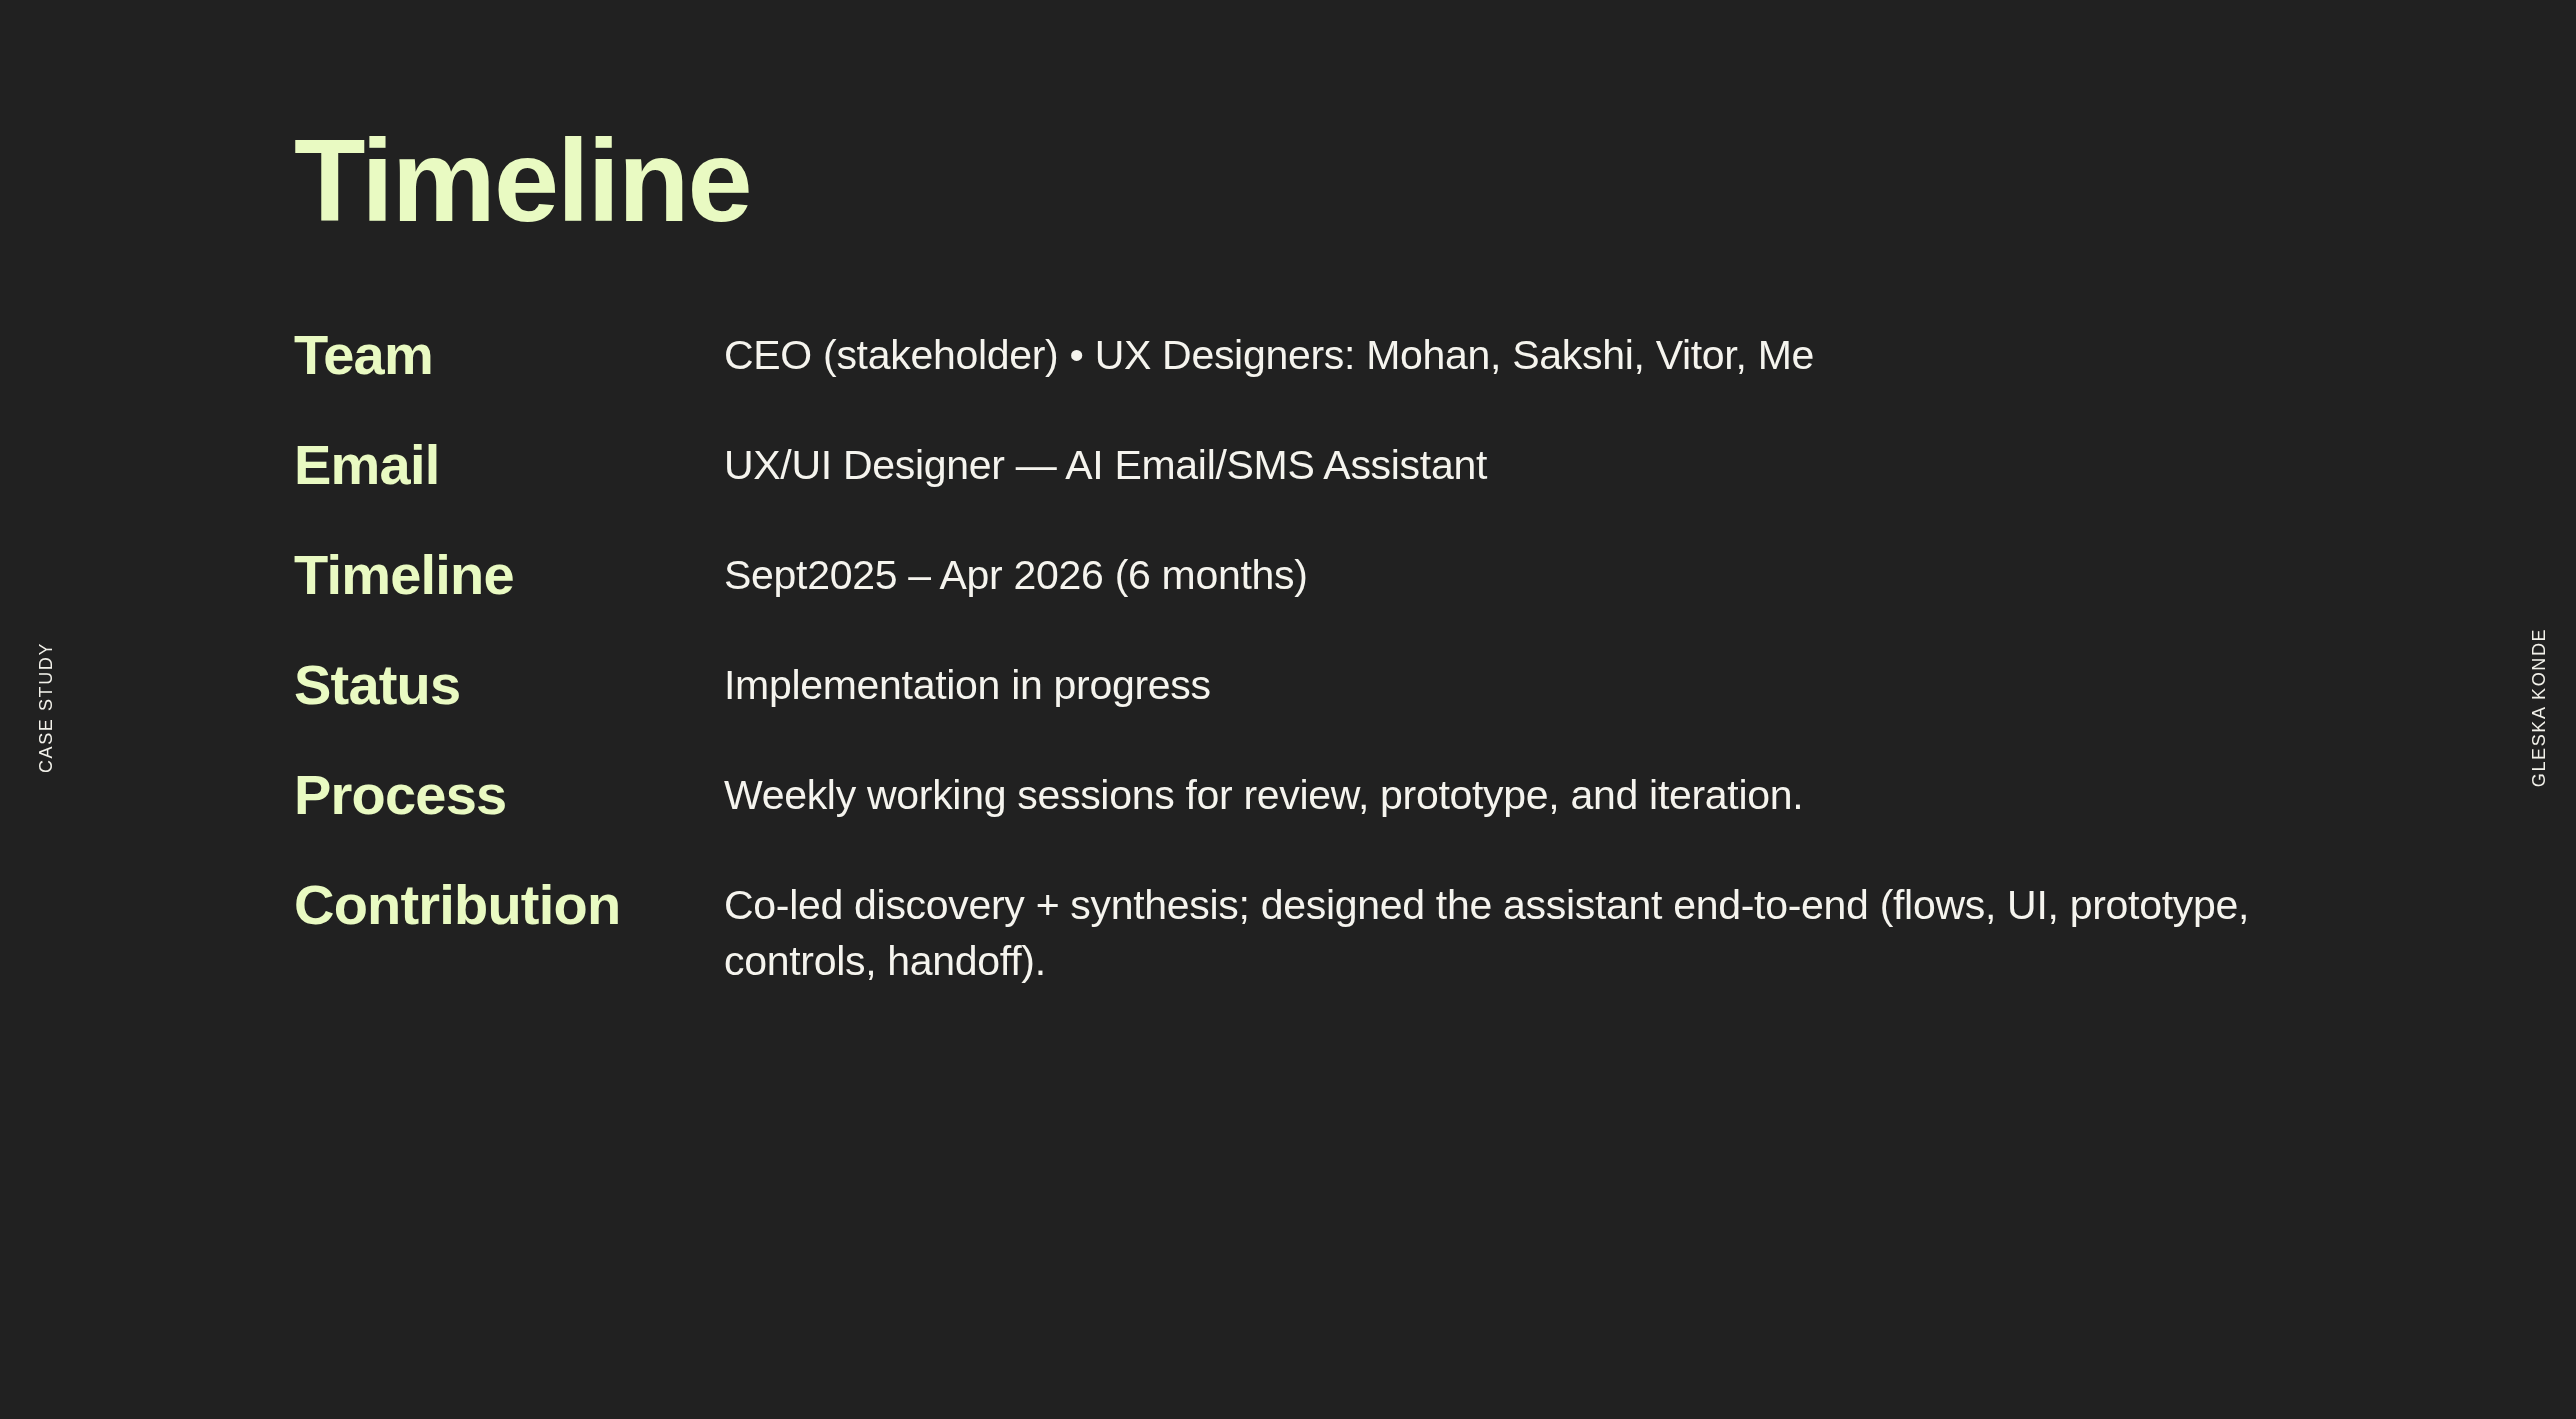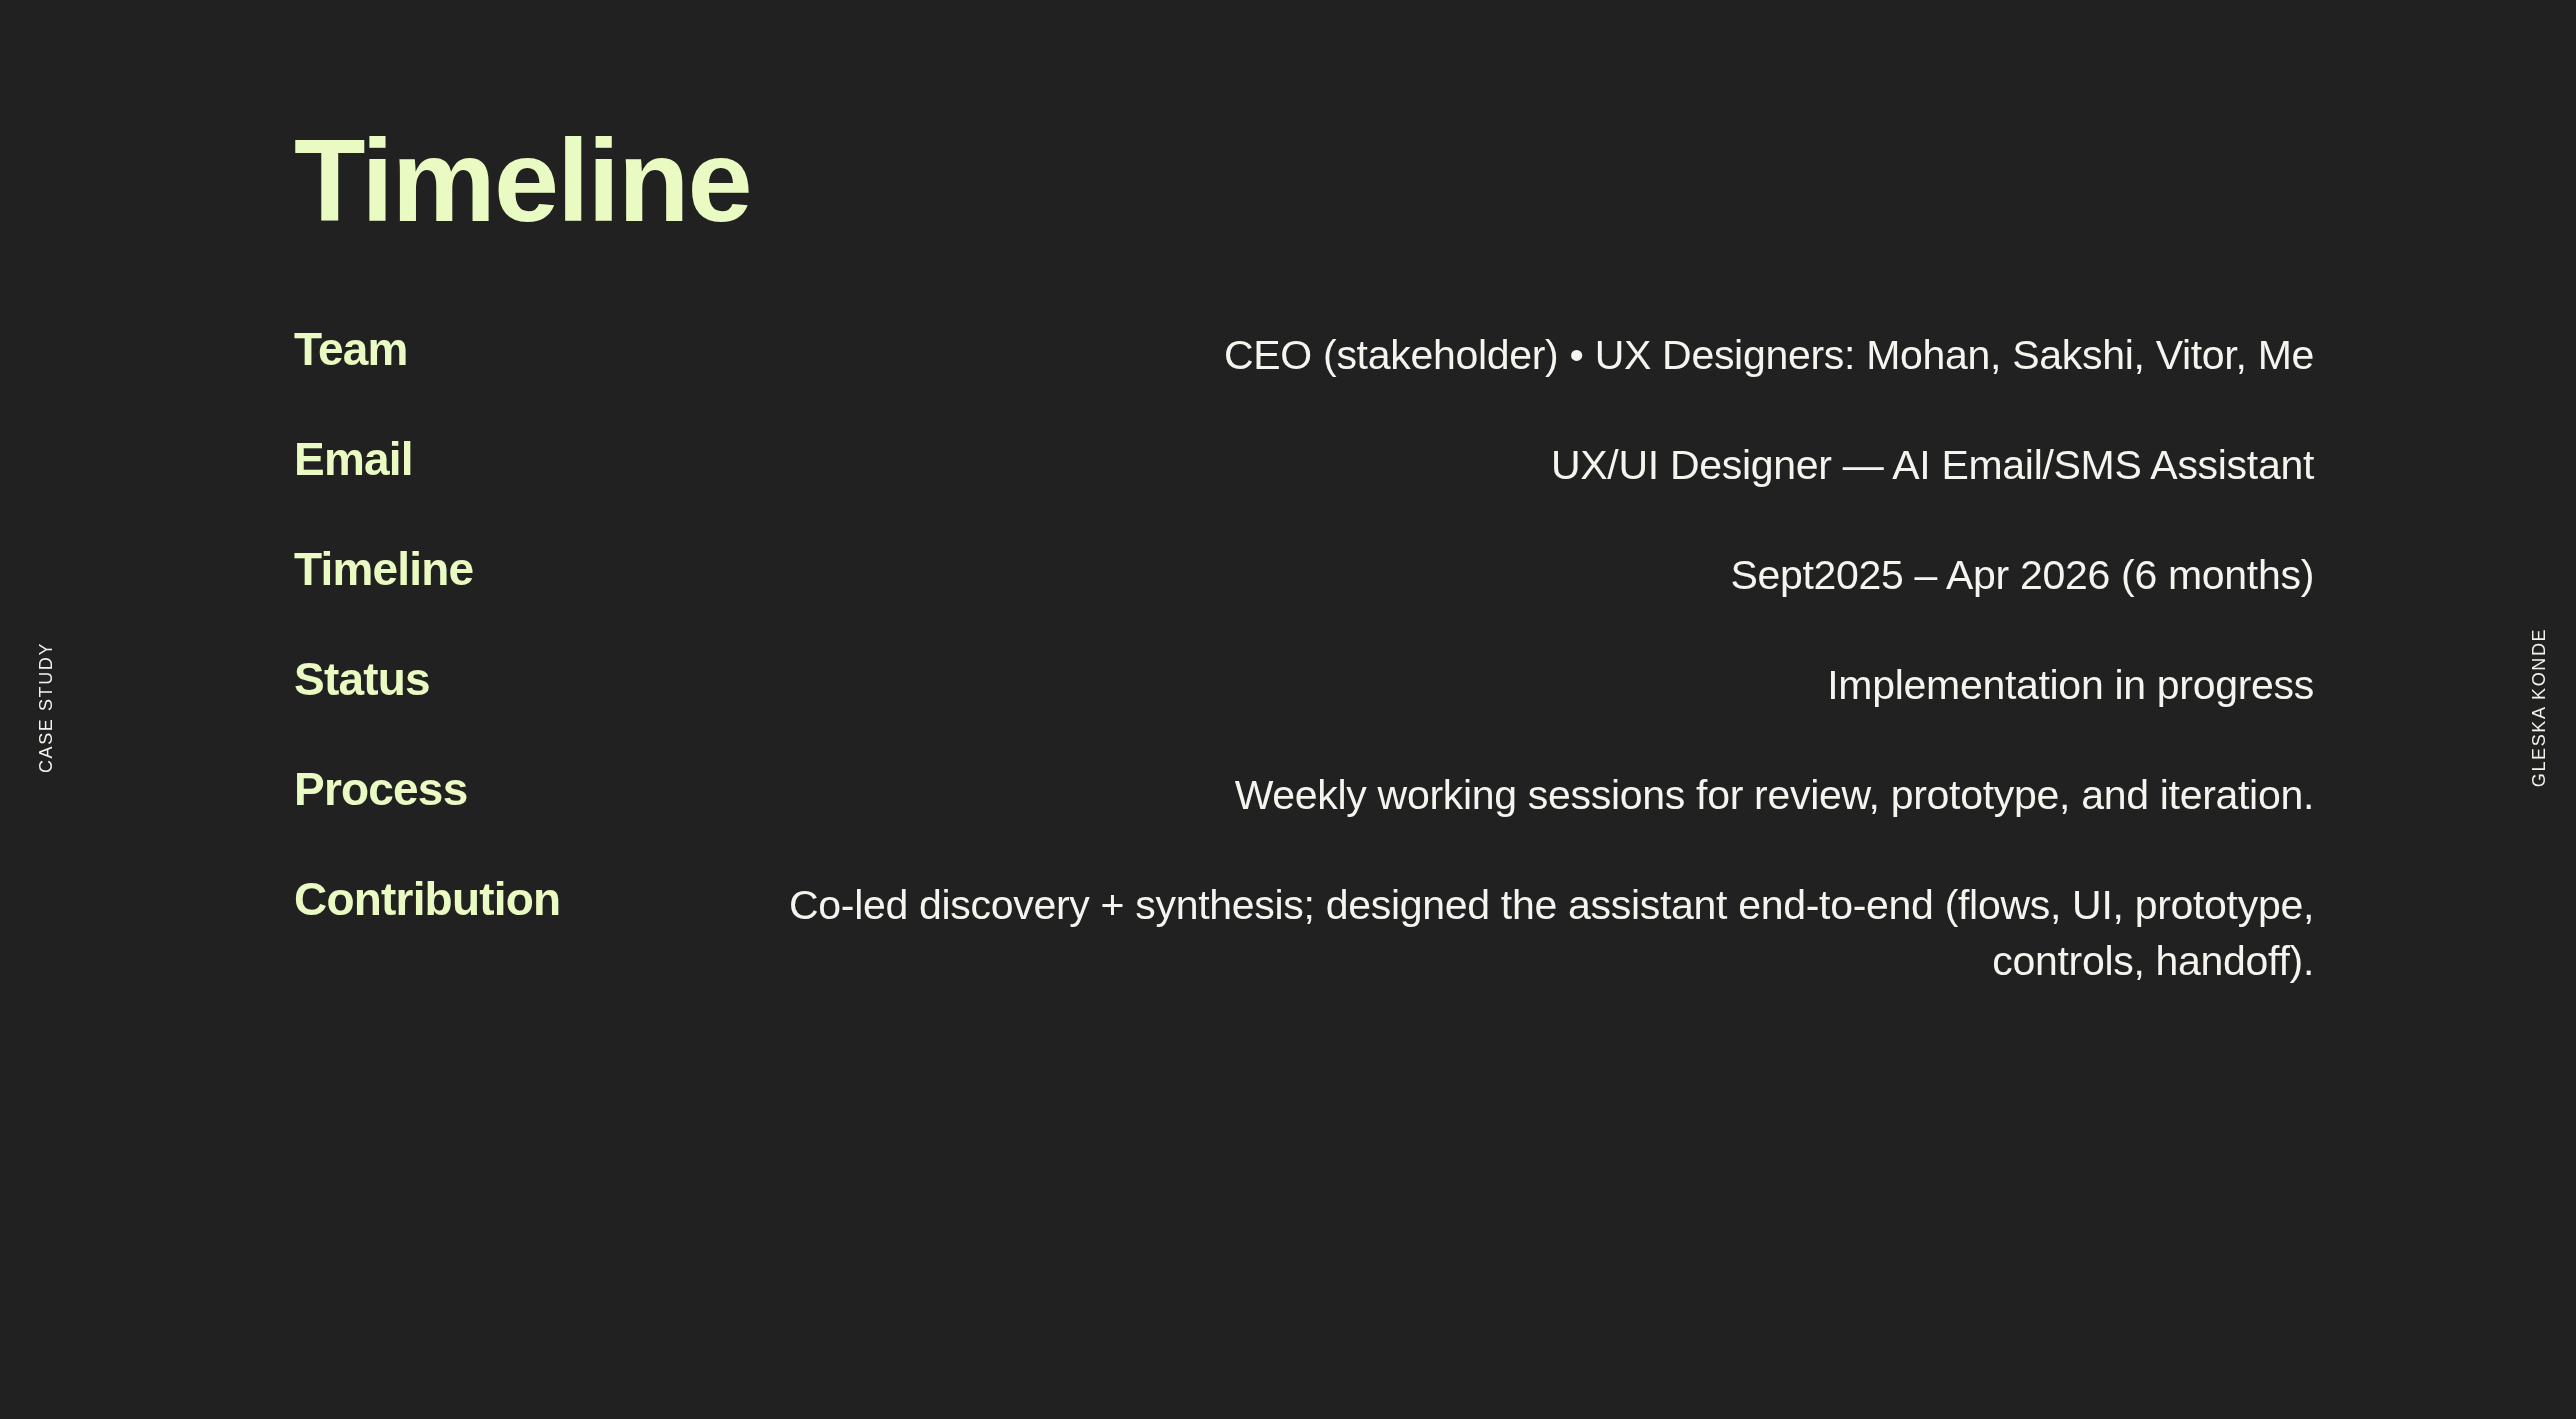--- a/index.html
+++ b/index.html
@@ -68,38 +68,37 @@
     height: 110px;
   }
   .meta-row:last-child {
     height: auto;
   }
   .meta-label {
     position: absolute;
     left: 0;
     top: 0;
     width: 407px;
-    font-size: 46px;
+    font-size: 56px;
     font-weight: 700;
     line-height: 1.16;
     letter-spacing: -0.8px;
     color: #E9FAC2;
     white-space: nowrap;
   }
   .meta-value {
     position: absolute;
     left: 430px;
     top: 4px;
     width: 1590px;
     font-size: 41px;
     font-weight: 400;
     line-height: 1.37;
     letter-spacing: -0.3px;
     color: #F5F4EE;
-    text-align: right;
   }
 </style>
 </head>
 <body>
 
 <div id="slide">
 
   <div class="rail rail-left">CASE STUDY</div>
 
   <div class="rail rail-right">GLESKA KONDE</div>

